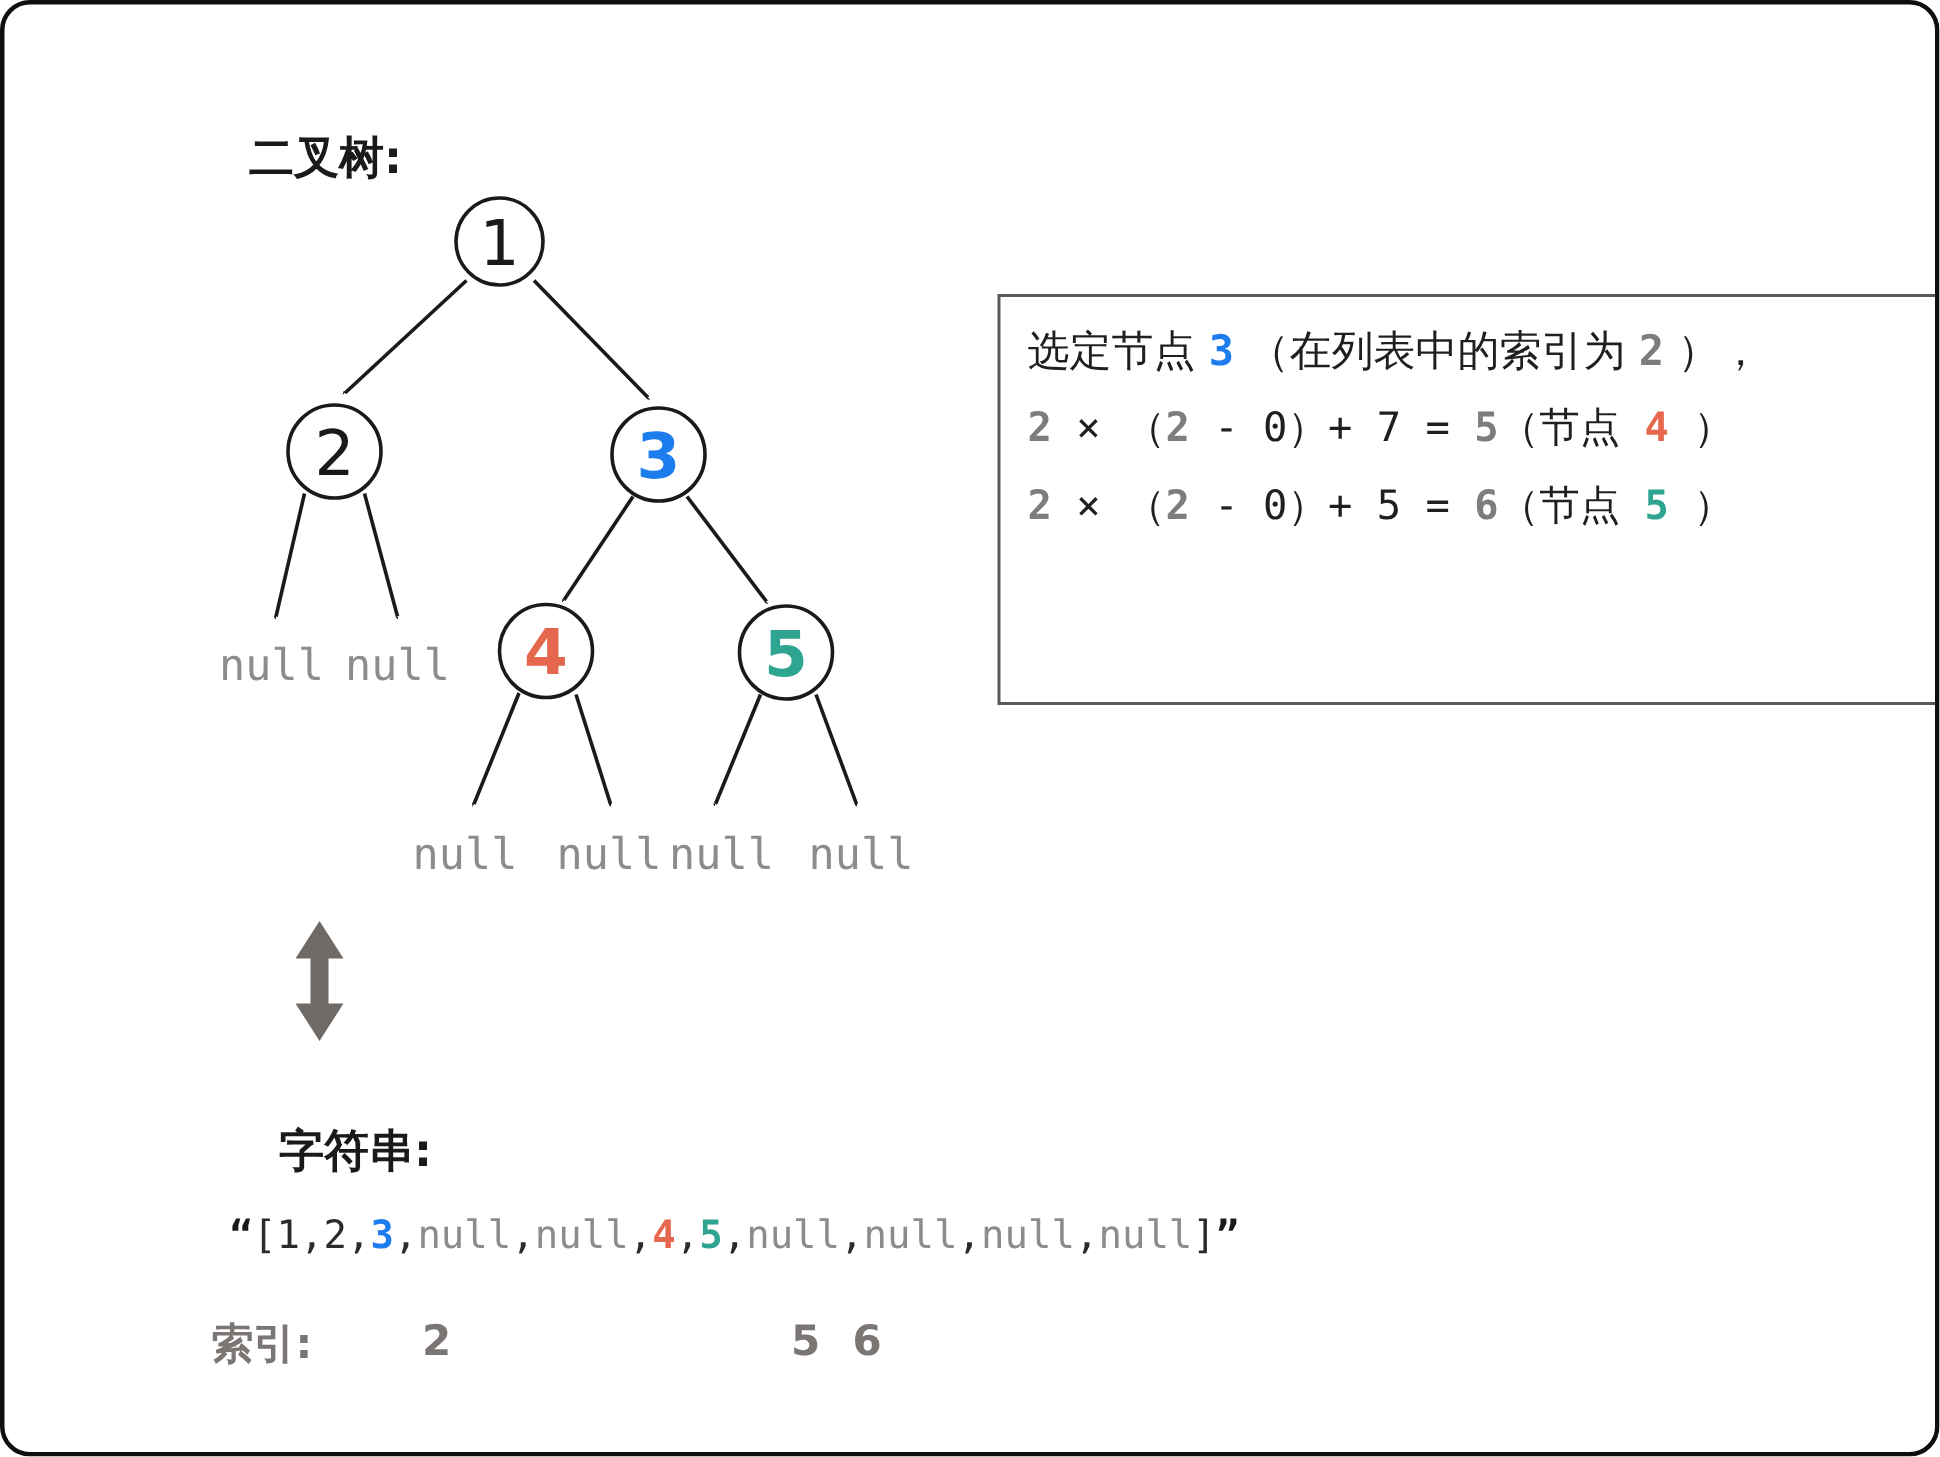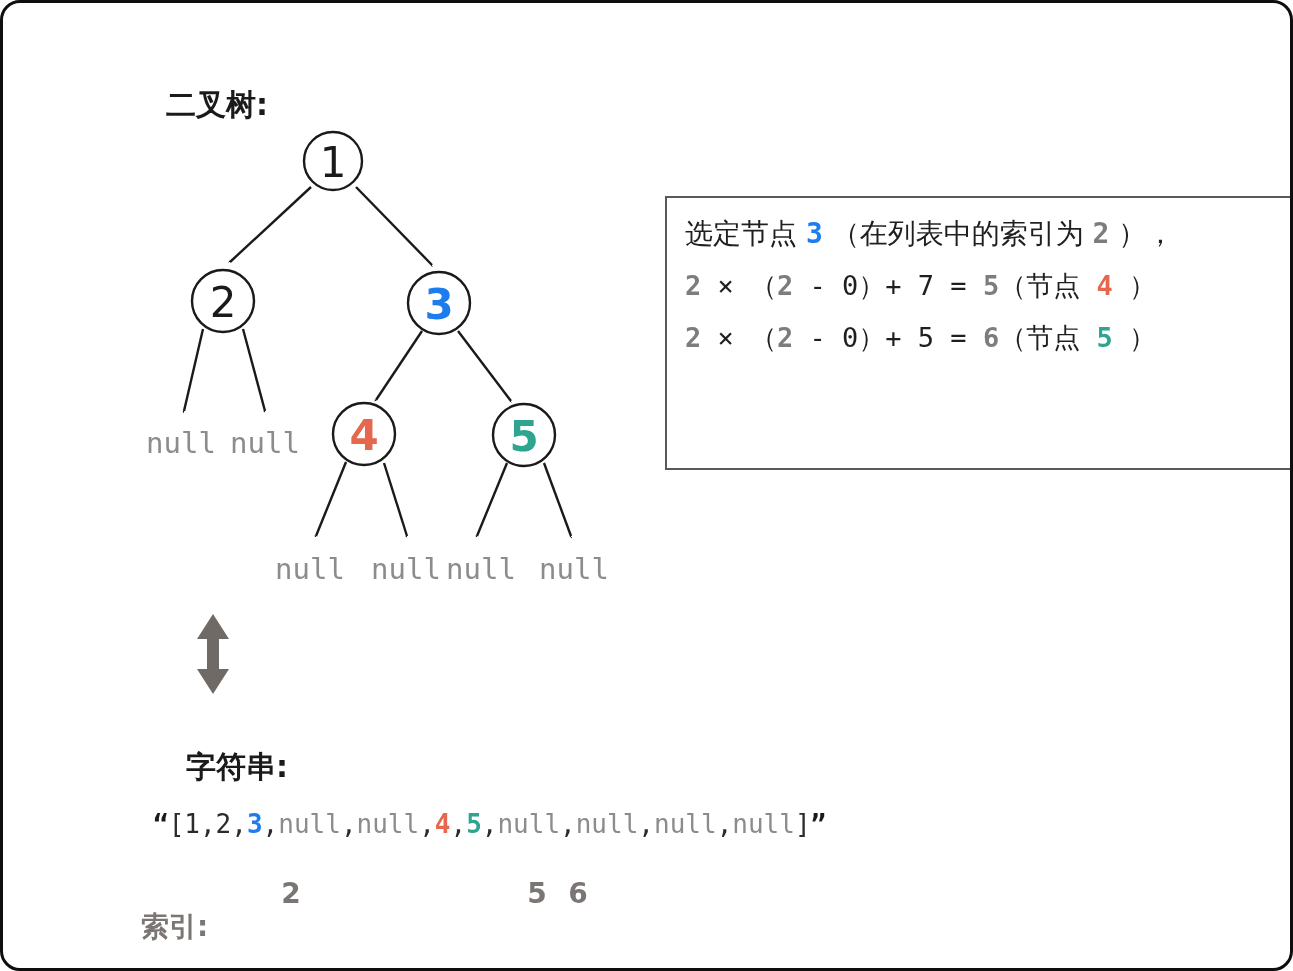--- a/index.html
+++ b/index.html
@@ -33,21 +33,21 @@
   .formula{font-family:"DejaVu Sans Mono","Liberation Mono",monospace;font-size:27px;}
 
   .ser-string{position:absolute;left:150px;top:806px;font-family:"DejaVu Sans Mono","Liberation Mono",monospace;
               font-size:26px;color:#2b2b2b;white-space:pre;}
   .ser-string .quote{font-weight:700;color:#1a1a1a;}
   .ser-string .gray{color:#8c8c8c;}
   .ser-string .blue{color:#1d7dee;font-weight:700;}
   .ser-string .orange{color:#e5674d;font-weight:700;}
   .ser-string .teal{color:#2fa491;font-weight:700;}
 
-  .index-row-label{position:absolute;left:138px;top:874px;font-size:28px;font-weight:700;color:#7b7674;margin-top:31px;}
+  .index-row-label{position:absolute;left:138px;top:874px;font-size:28px;font-weight:700;color:#7b7674;}
   .index-val{position:absolute;top:874px;transform:translateX(-50%);font-size:28px;font-weight:700;
              color:#7b7674;font-family:"DejaVu Sans","Liberation Sans",sans-serif;}
 </style>
 </head>
 <body>
 
 <div class="canvas">
 
   <div class="tree-title">二叉树:</div>
 

